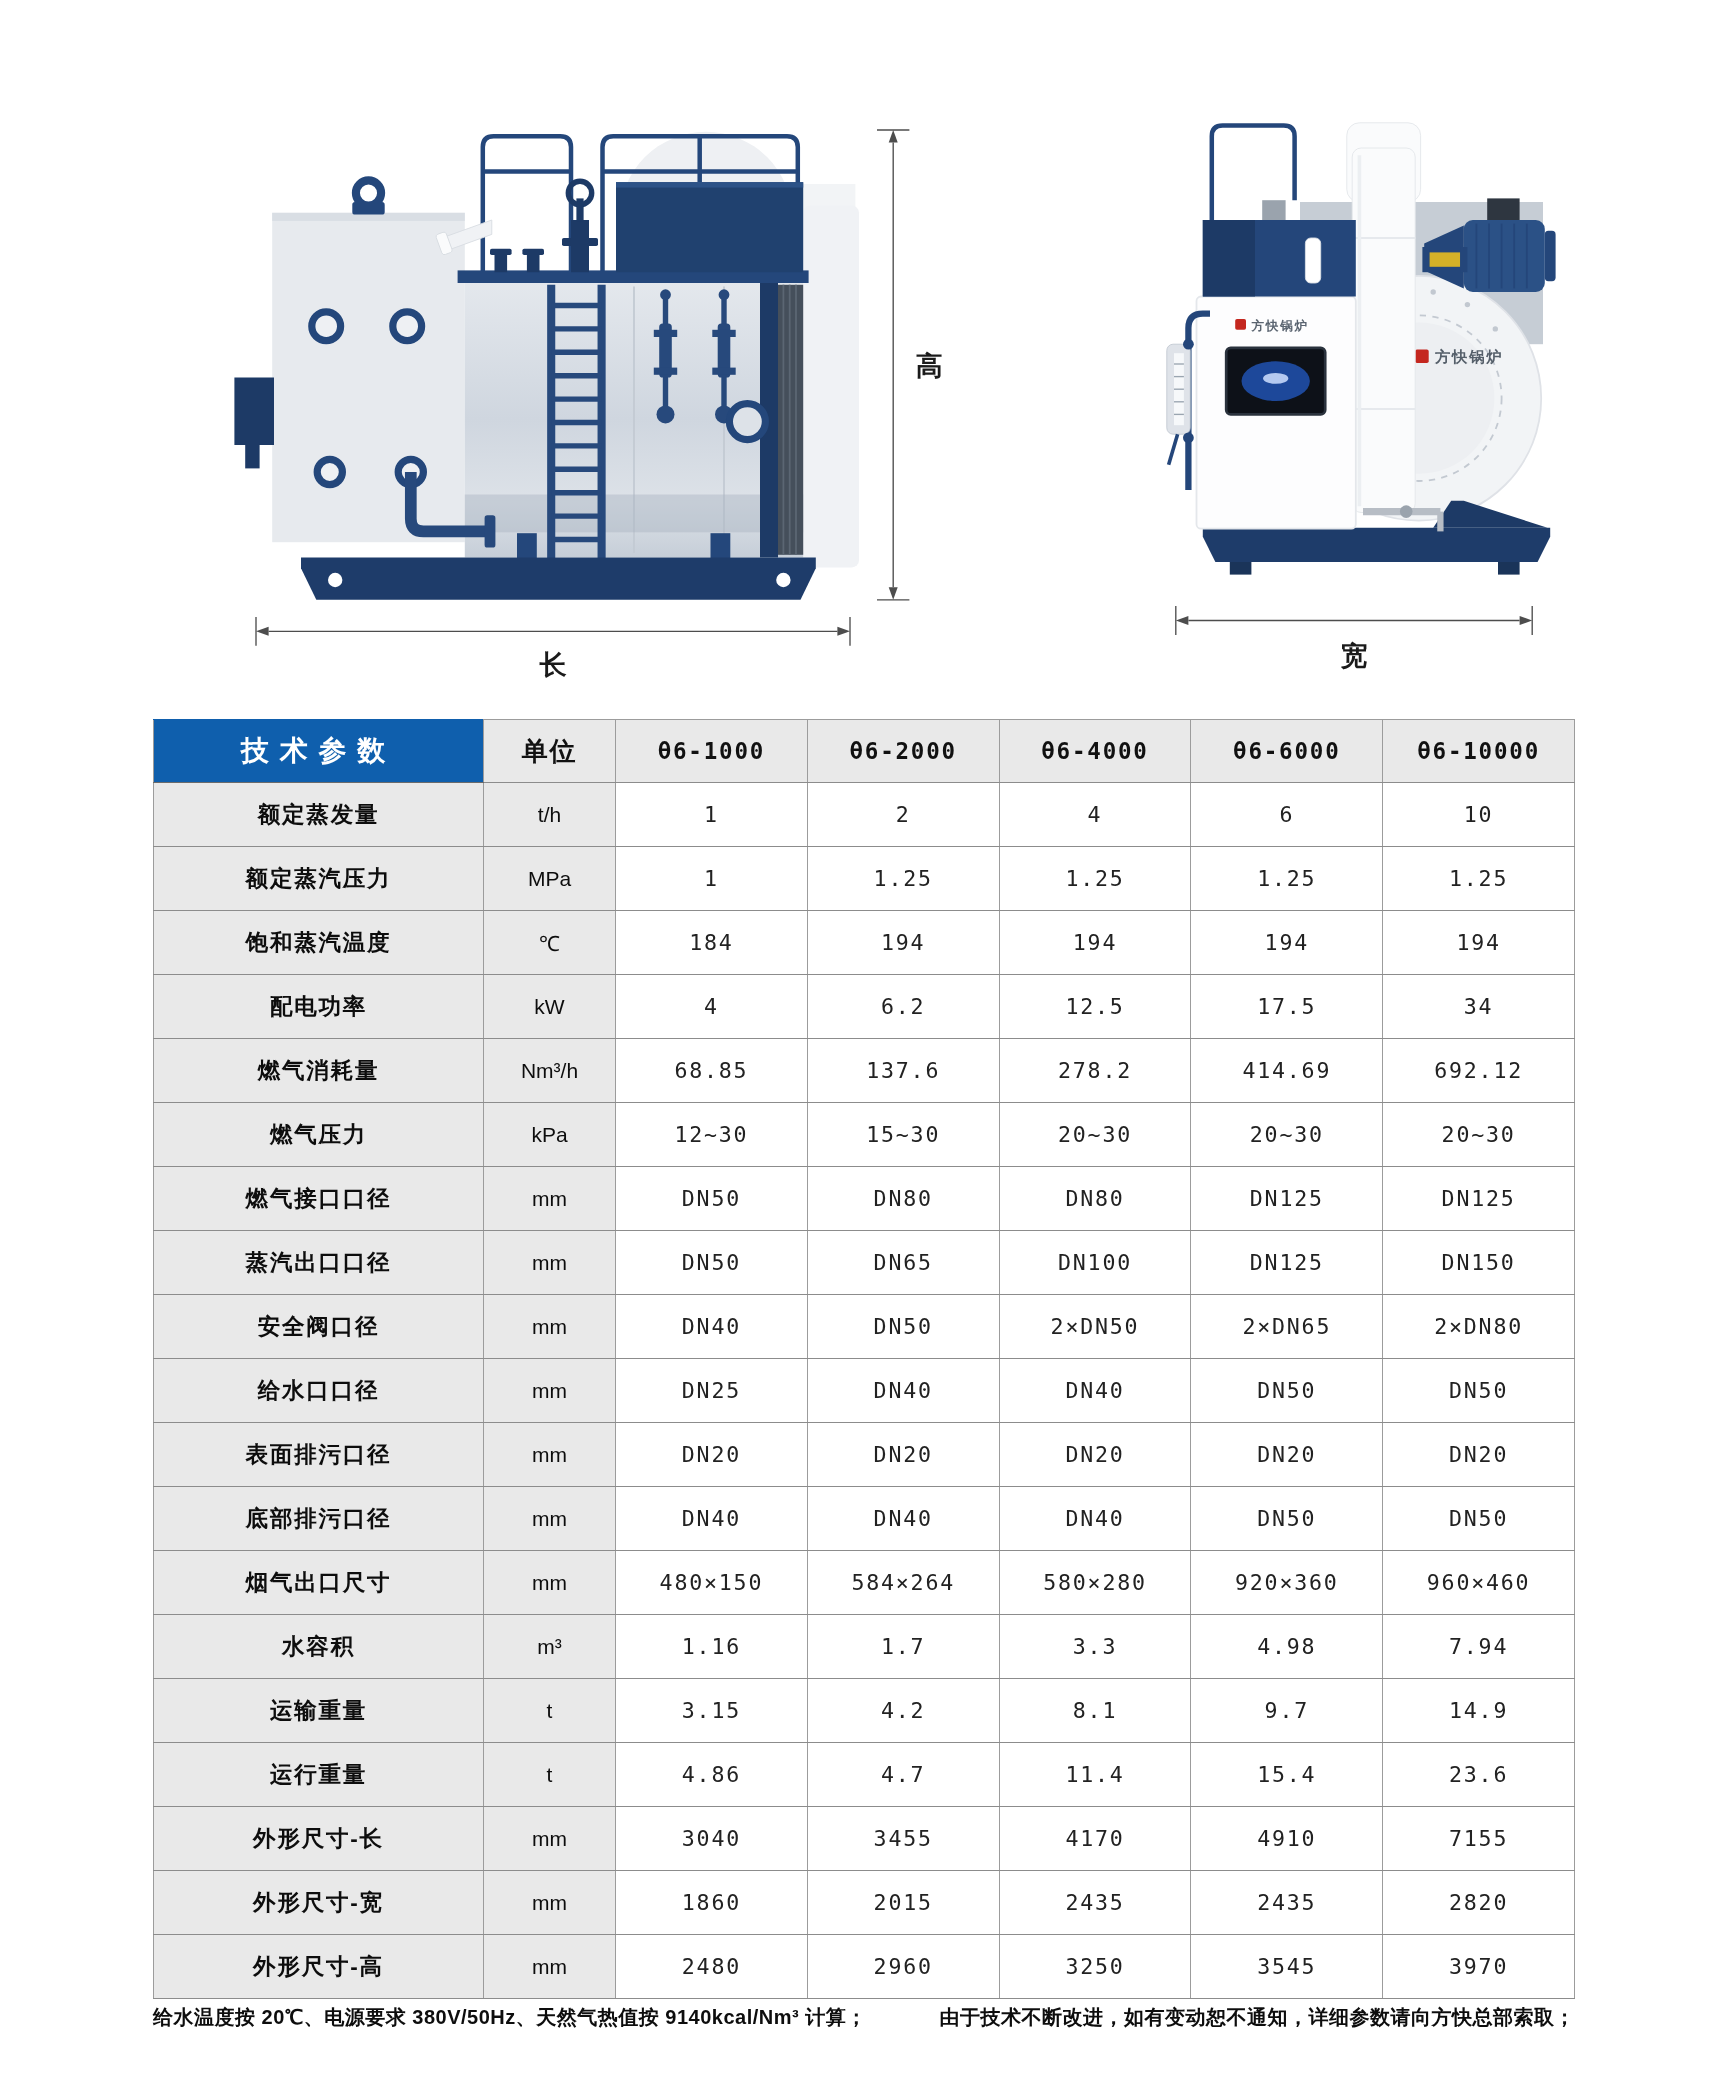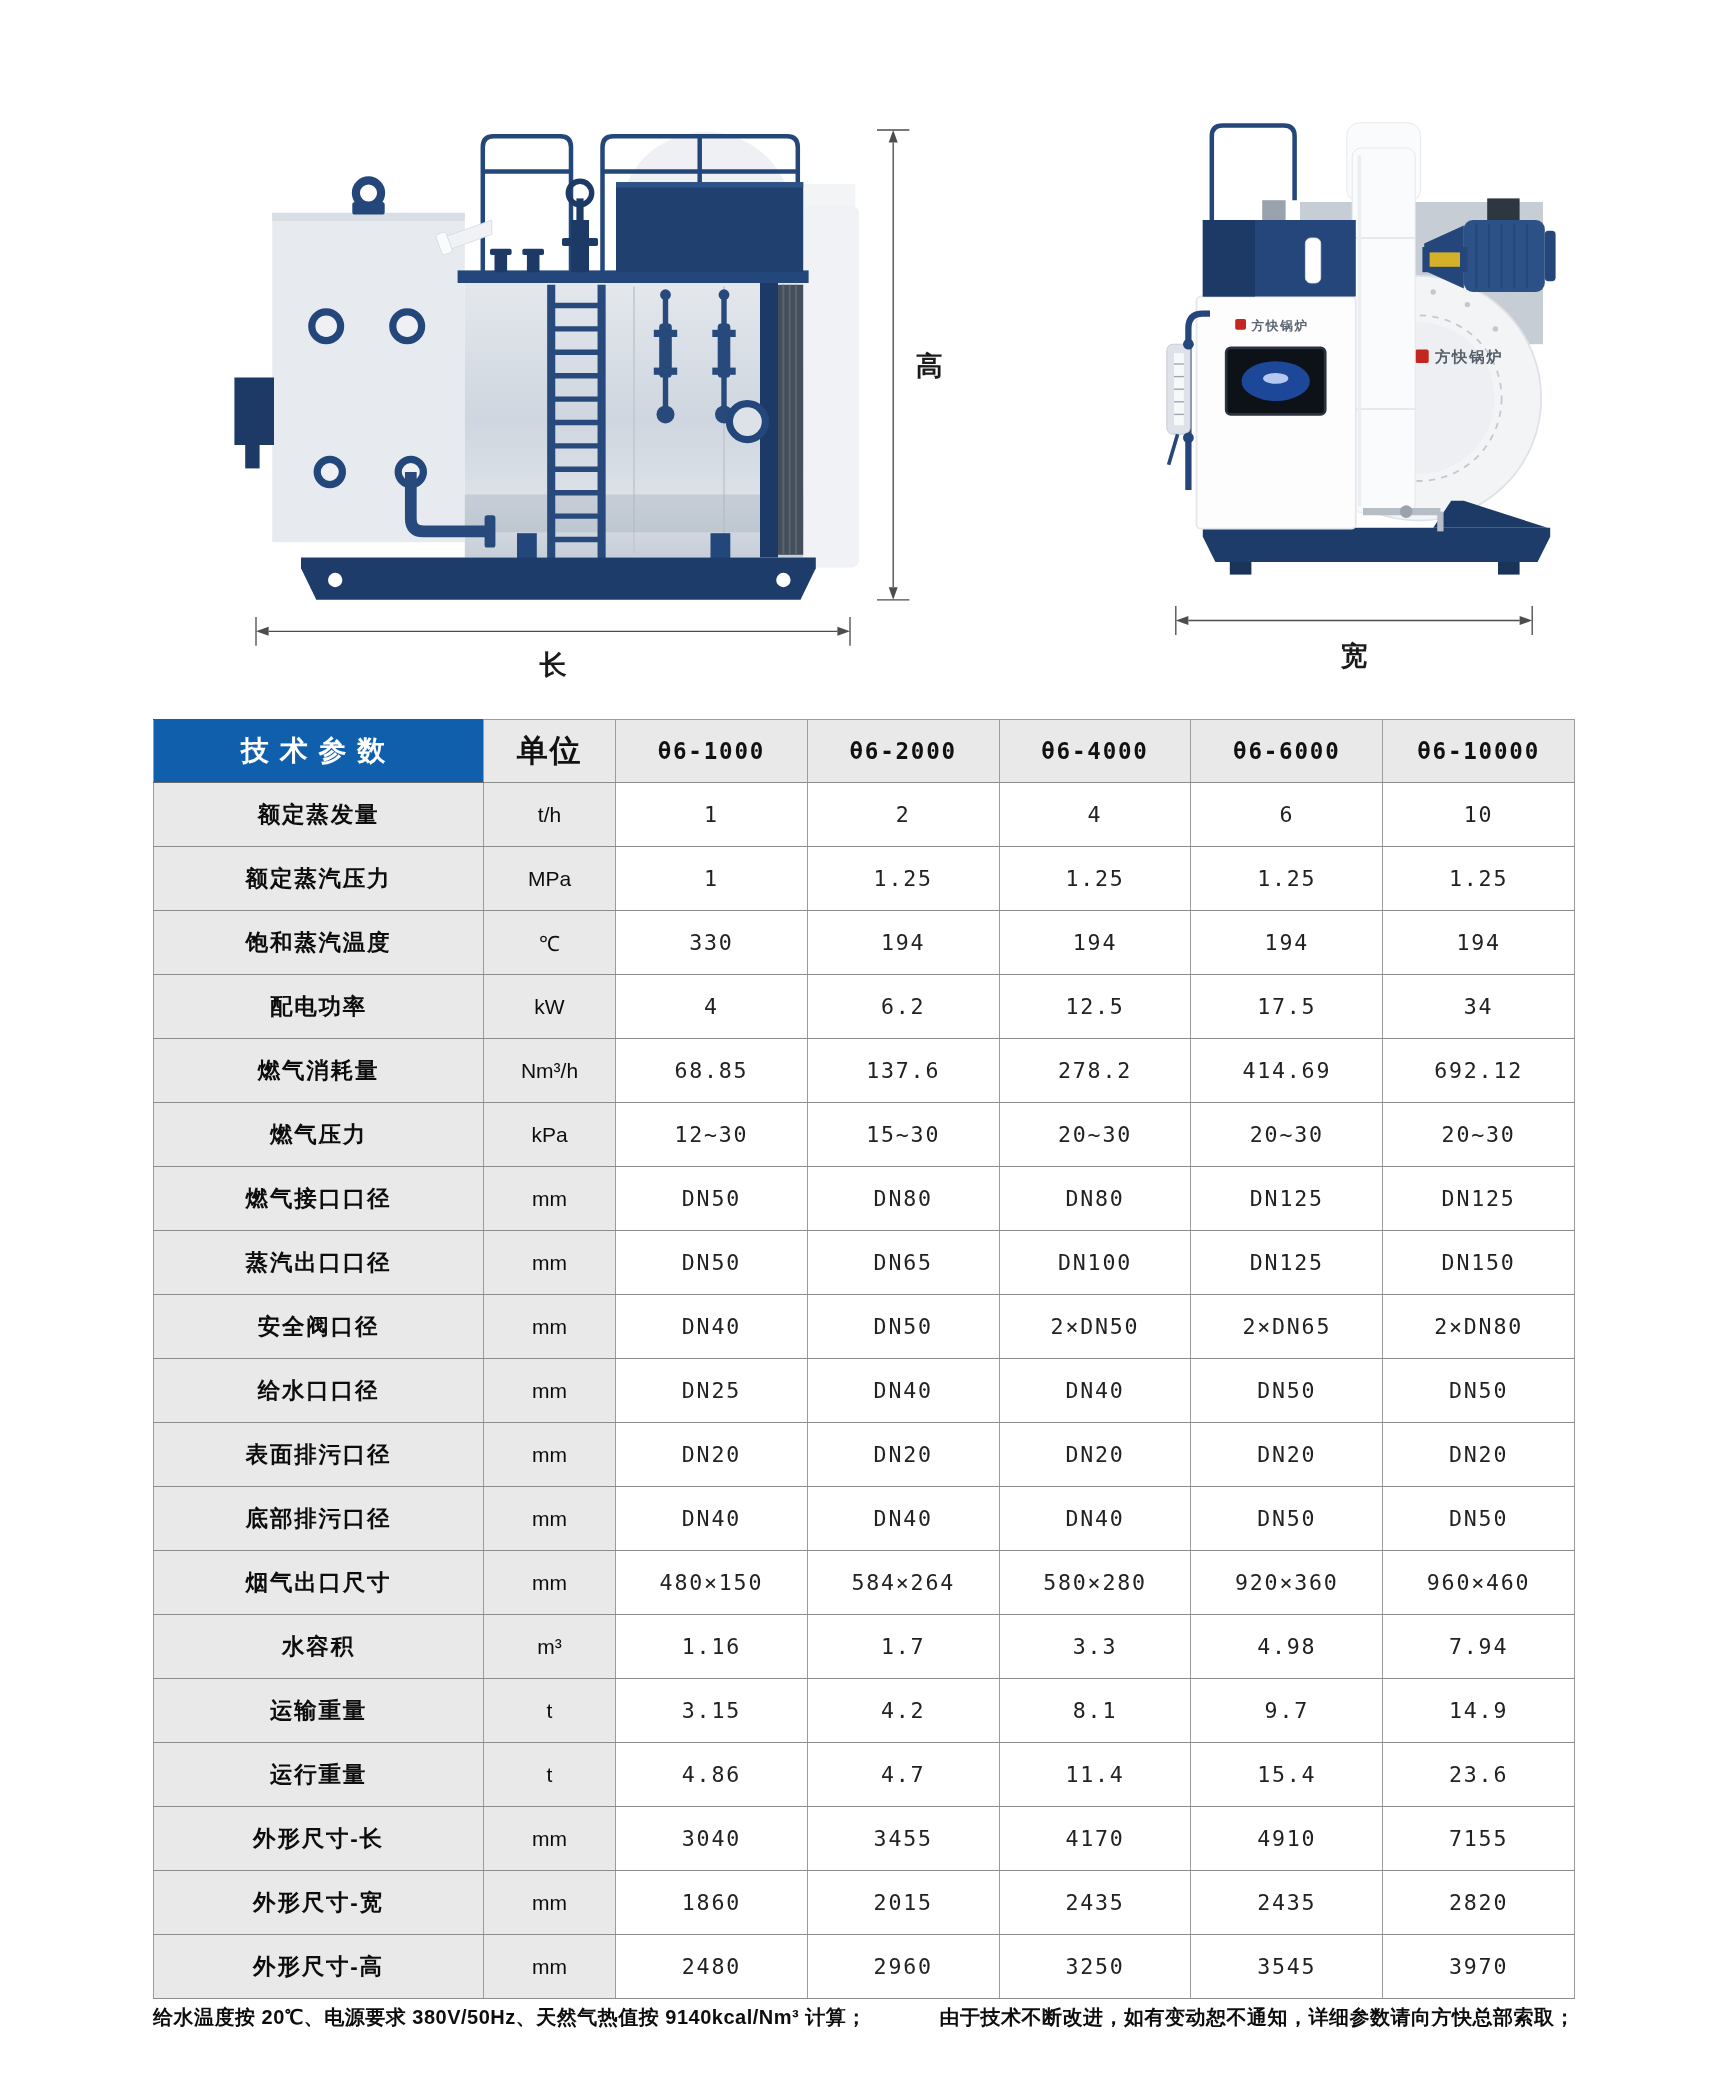--- a/index.html
+++ b/index.html
@@ -26,21 +26,21 @@
   tr>*:first-child{border-left:0.9px solid #9c9c9c;}
   thead th{border-top:0.9px solid #9c9c9c;}
   thead tr{height:63px;}
   tbody tr{height:64px;padding-left:36px;}
   .title-cell{
     background:#0f5fad;color:#ffffff;font-size:28px;font-weight:bold;
     letter-spacing:10.8px;border-left:0.9px solid #0f5fad;border-top:0.9px solid #0f5fad;
     border-bottom:1.8px solid #6b6b6b;
   }
   .head-cell{background:#e9e9e9;color:#111;font-weight:bold;}
-  .unit-head{font-size:31px;letter-spacing:1.8px;}
+  .unit-head{font-size:26px;letter-spacing:1.8px;}
   .model-head{font-family:"DejaVu Sans Mono",monospace;font-size:22.5px;letter-spacing:1.8px;}
   .label-cell{background:#e9e9e9;font-size:22.5px;font-weight:bold;letter-spacing:1.8px;color:#0d0d0d;}
   .unit-cell{background:#e9e9e9;font-size:21px;font-weight:normal;color:#0d0d0d;}
   .value-cell{background:#ffffff;font-family:"DejaVu Sans Mono",monospace;font-size:21.6px;letter-spacing:1.8px;color:#222;}
 
   .footnotes{
     position:absolute;left:153px;top:2004px;width:1422px;
     display:flex;justify-content:space-between;
     font-size:20px;font-weight:bold;color:#0d0d0d;letter-spacing:0.5px;gap:20px;
   }
@@ -345,21 +345,21 @@
     <td class="value-cell">1</td>
     <td class="value-cell">1.25</td>
     <td class="value-cell">1.25</td>
     <td class="value-cell">1.25</td>
     <td class="value-cell">1.25</td>
   </tr>
 
   <tr>
     <th class="label-cell">饱和蒸汽温度</th>
     <td class="unit-cell">℃</td>
-    <td class="value-cell">330</td>
+    <td class="value-cell">184</td>
     <td class="value-cell">194</td>
     <td class="value-cell">194</td>
     <td class="value-cell">194</td>
     <td class="value-cell">194</td>
   </tr>
 
   <tr>
     <th class="label-cell">配电功率</th>
     <td class="unit-cell">kW</td>
     <td class="value-cell">4</td>

